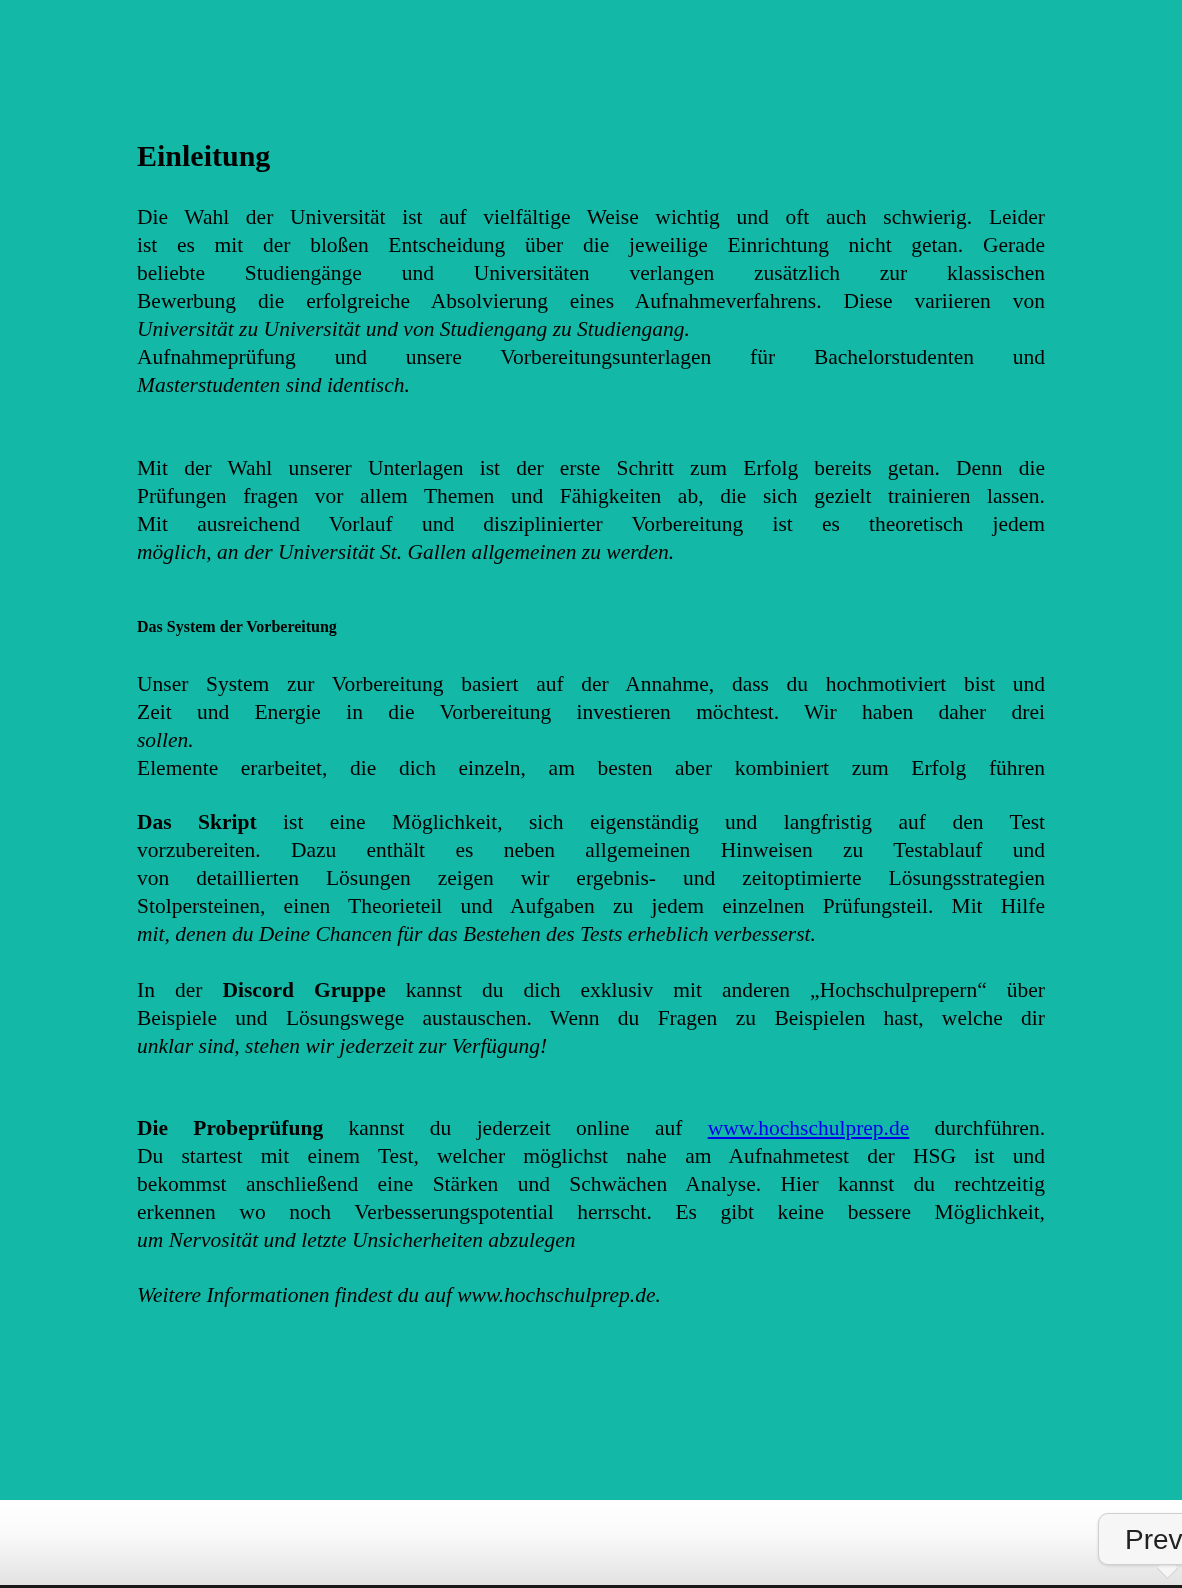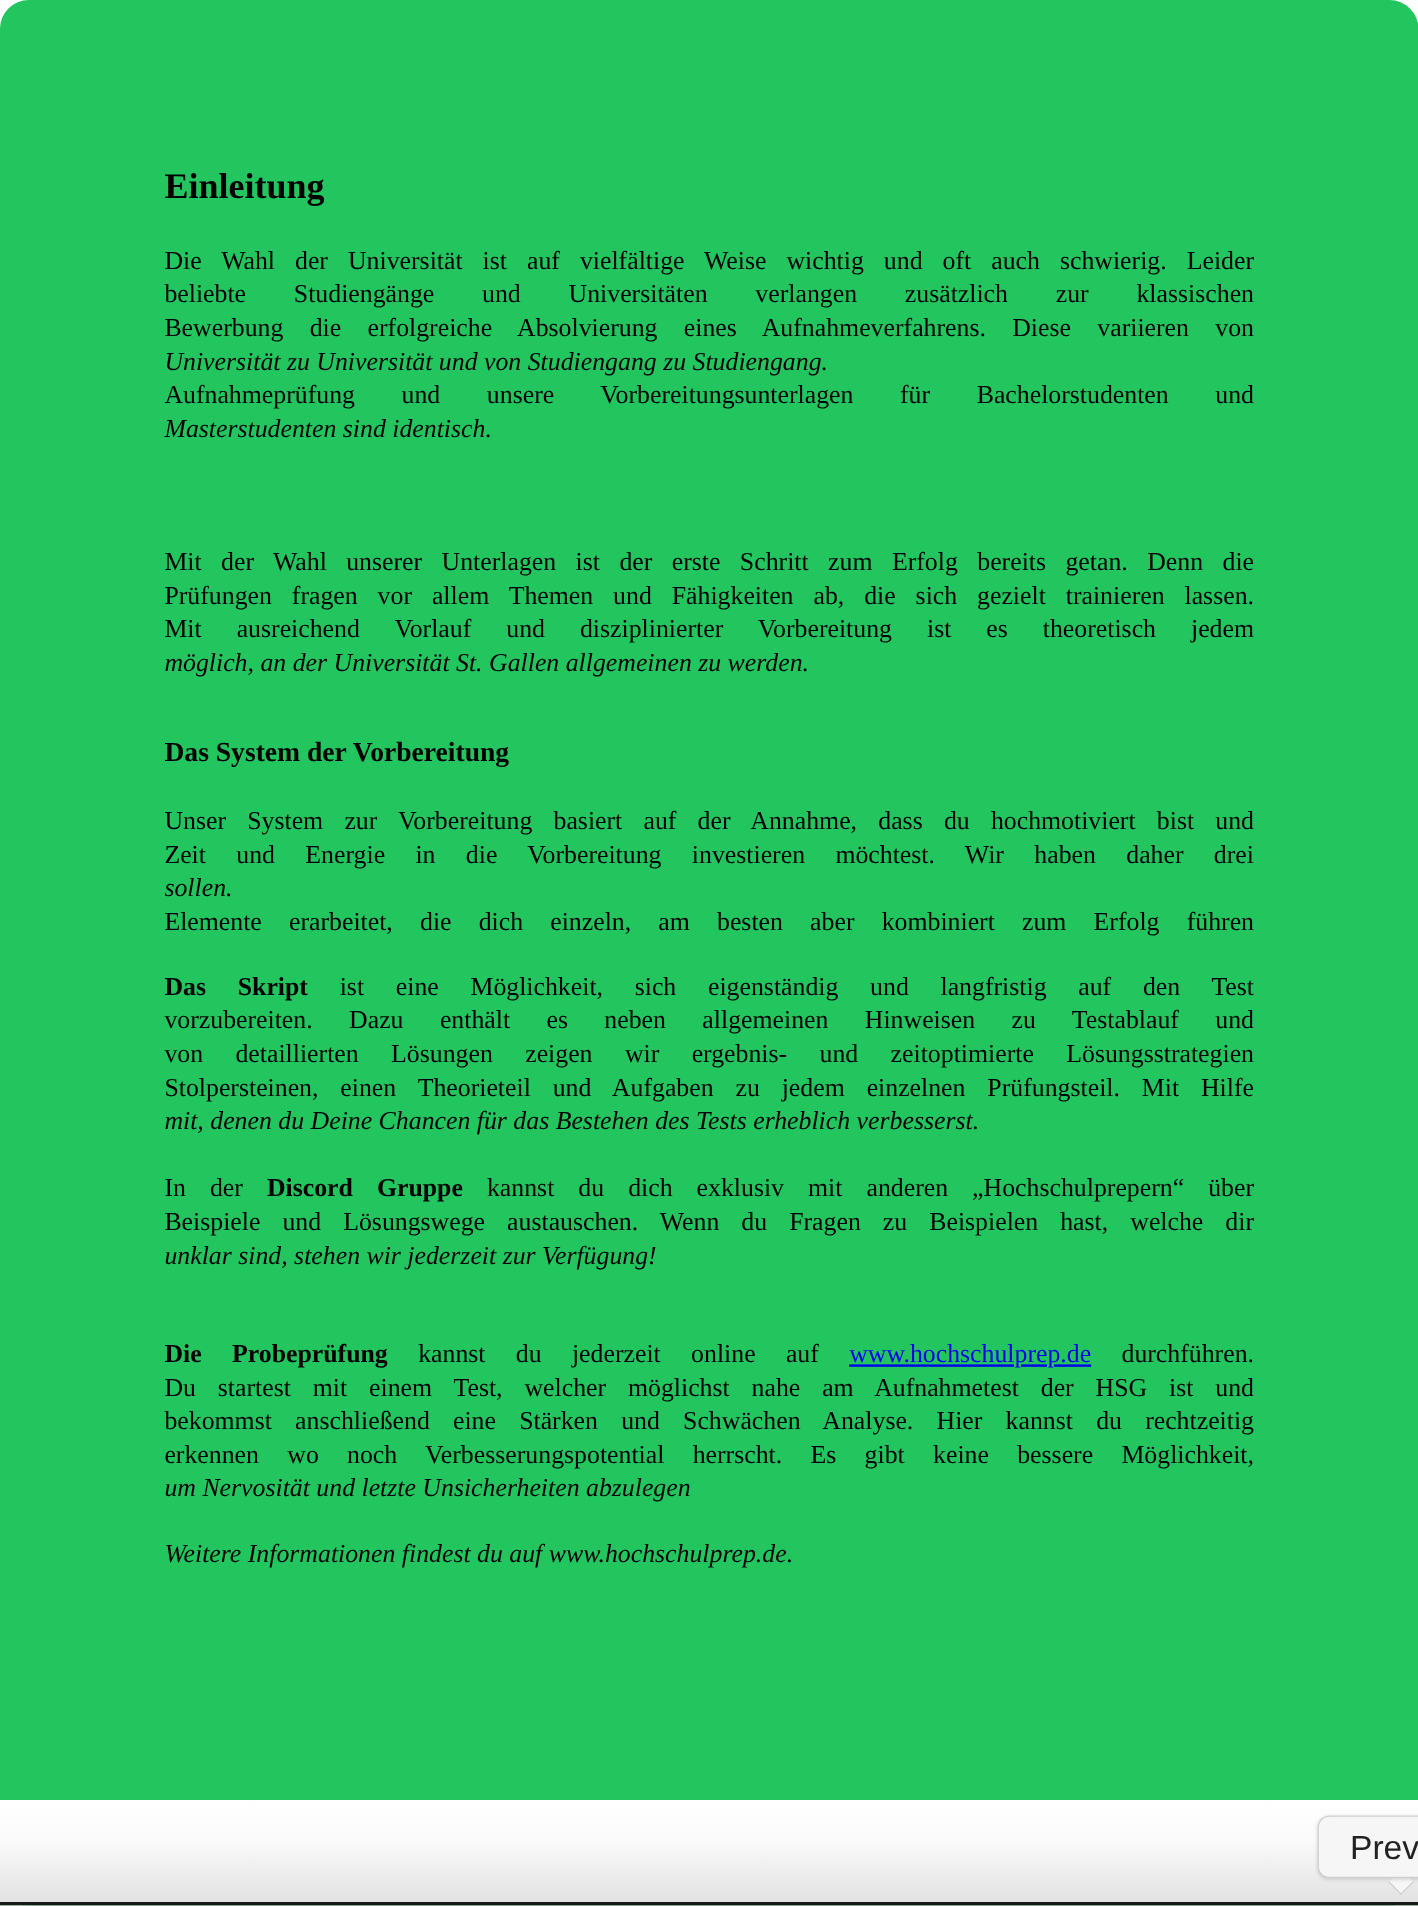--- a/index.html
+++ b/index.html
@@ -13,22 +13,21 @@
     position: relative;
     overflow: hidden;
     font-family: "Liberation Serif", "DejaVu Serif", serif;
     color: #000000;
   }
   .page {
     position: absolute;
     left: 0; top: 0;
     width: 1182px;
     height: 1588px;
-    background: #22c55e;
-    border-radius: 24px;
+    background: #14b8a6;
   }
   .content {
     position: absolute;
     left: 137px;
     top: 0;
     width: 908px;
   }
   h1 {
     position: absolute;
     left: 0;
@@ -36,21 +35,21 @@
     margin: 0;
     font-size: 30px;
     font-weight: bold;
     line-height: 36px;
     white-space: nowrap;
   }
   h2 {
     position: absolute;
     left: 0;
     margin: 0;
-    font-size: 23px;
+    font-size: 16px;
     font-weight: bold;
     line-height: 30px;
     white-space: nowrap;
   }
   .para {
     position: absolute;
     left: 0;
     width: 908px;
     margin: 0;
     font-size: 21.5px;
@@ -127,20 +126,21 @@
 </head>
 <body>
 
 <div class="page">
   <div class="content">
 
     <h1>Einleitung</h1>
 
     <div class="para" style="top:203px;">
       <span class="line">Die Wahl der Universität ist auf vielfältige Weise wichtig und oft auch schwierig. Leider</span>
+      <span class="line">ist es mit der bloßen Entscheidung über die jeweilige Einrichtung nicht getan. Gerade</span>
       <span class="line">beliebte Studiengänge und Universitäten verlangen zusätzlich zur klassischen</span>
       <span class="line">Bewerbung die erfolgreiche Absolvierung eines Aufnahmeverfahrens. Diese variieren von</span>
       <span class="line last">Universität zu Universität und von Studiengang zu Studiengang.</span>
       <span class="line">Aufnahmeprüfung und unsere Vorbereitungsunterlagen für Bachelorstudenten und</span>
       <span class="line last">Masterstudenten sind identisch.</span>
     </div>
 
     <div class="para" style="top:454px;">
       <span class="line">Mit der Wahl unserer Unterlagen ist der erste Schritt zum Erfolg bereits getan. Denn die</span>
       <span class="line">Prüfungen fragen vor allem Themen und Fähigkeiten ab, die sich gezielt trainieren lassen.</span>

